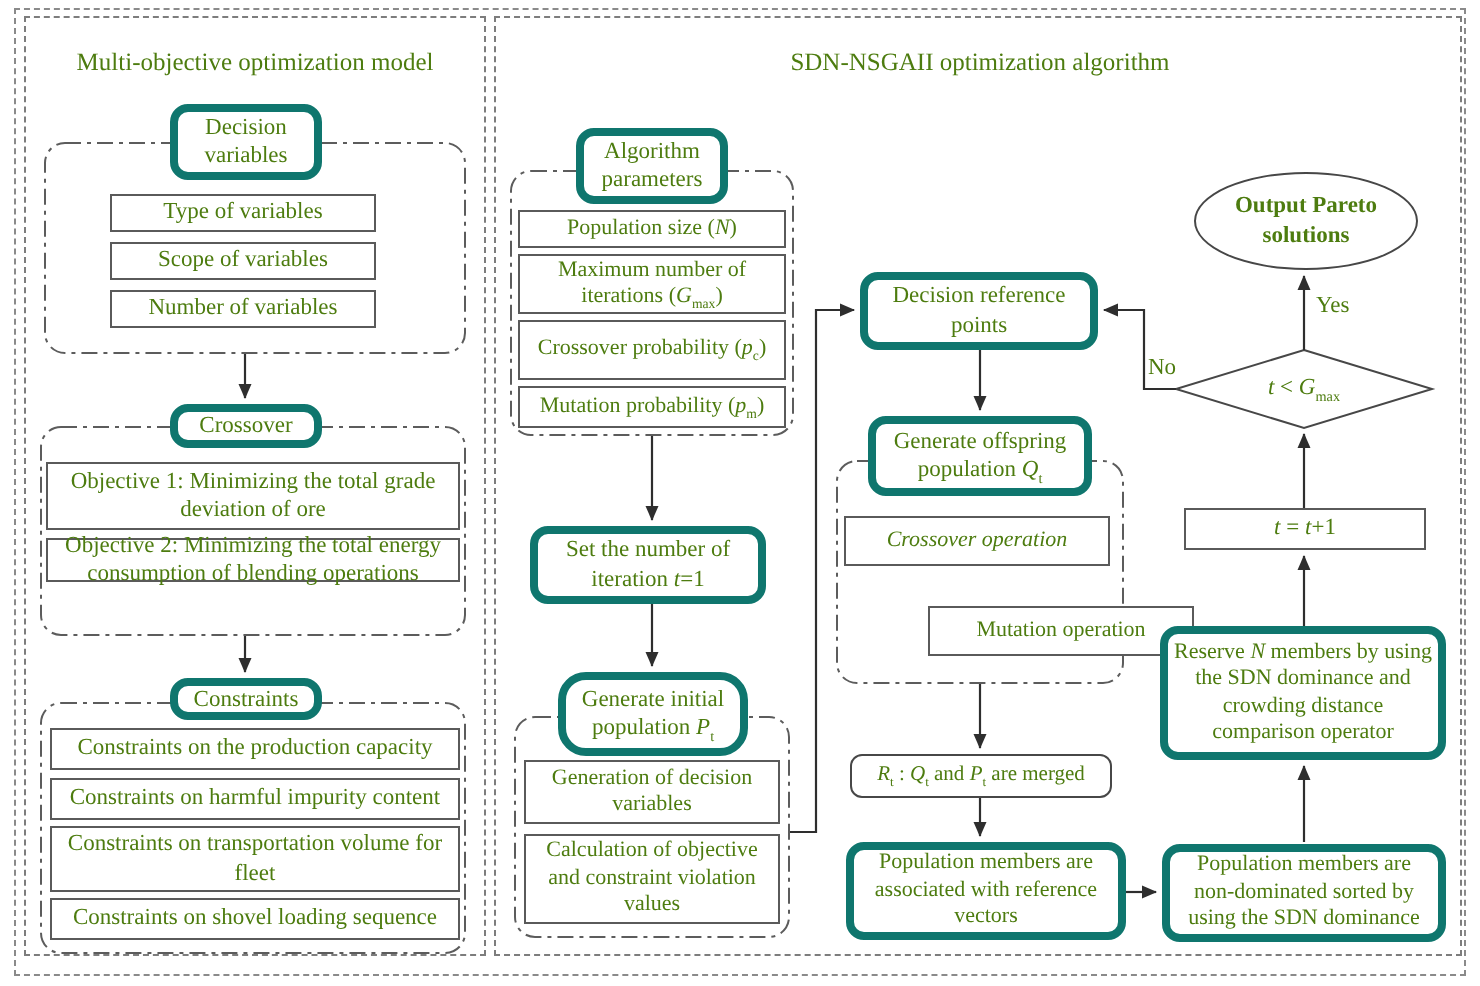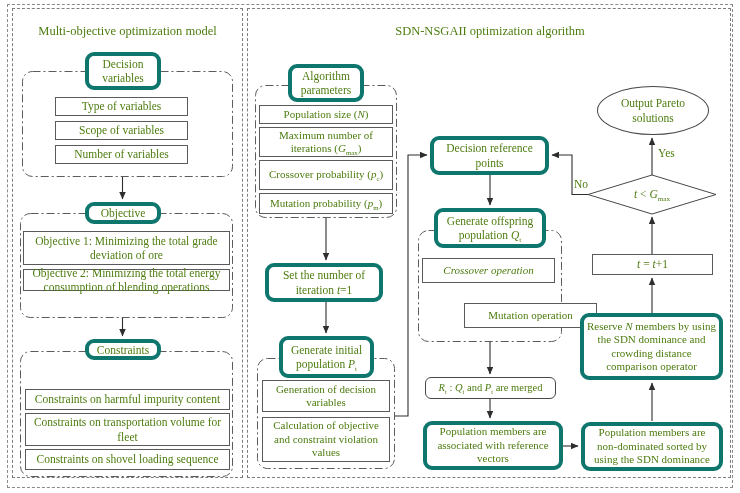--- a/index.html
+++ b/index.html
@@ -7,21 +7,21 @@
          font-family:"Liberation Serif","DejaVu Serif",serif;color:#4d7c0f;overflow:hidden;}
   .abs{position:absolute;box-sizing:border-box;}
   .panel{border:1px dashed #7d7d7d;}
   .outer{border:1px dashed #8a8a8a;}
   .ttl{font-size:12.5px;text-align:center;white-space:nowrap;}
   .box{display:flex;align-items:center;justify-content:center;text-align:center;
        background:#fff;font-size:11.5px;line-height:1.22;padding:1px 3px;z-index:3;}
   .rect{border:1px solid #5a5a5a;}
   .rbox{border:4px solid #0f766e;border-radius:9px;}
   .rbox-sm{border:1px solid #474747;border-radius:6px;}
-  .ellipse{border:1px solid #474747;border-radius:50%;}
+  .ellipse{border:1px solid #474747;border-radius:50%;font-weight:bold;}
   .sm{font-size:11px;}
   .xs{font-size:10.5px;white-space:nowrap;}
   .lbl{font-size:11.5px;z-index:4;background:transparent;}
   sub{font-size:.62em;line-height:0;}
   i{font-style:italic;}
   svg{position:absolute;left:0;top:0;z-index:2;}
   .grp{fill:none;stroke:#5c5c5c;stroke-width:1;}
   .ln{fill:none;stroke:#2e2e2e;stroke-width:1.1;}
 </style>
 </head>
@@ -65,25 +65,26 @@
     <path class="ln" d="M588 194.5 H572 V155 H552" marker-end="url(#arr)"></path>
   </svg>
 
   <div class="abs ttl" style="left:13px;top:24px;width:229px;">Multi-objective optimization model</div>
 
   <div class="abs box rbox" style="left:85px;top:52px;width:76px;height:38px;">Decision variables</div>
   <div class="abs box rect" style="left:55px;top:97px;width:133px;height:19px;">Type of variables</div>
   <div class="abs box rect" style="left:55px;top:121px;width:133px;height:19px;">Scope of variables</div>
   <div class="abs box rect" style="left:55px;top:145px;width:133px;height:19px;">Number of variables</div>
 
-  <div class="abs box rbox" style="left:85px;top:202px;width:76px;height:22px;">Objective</div>
+  <div class="abs box rbox" style="left:85px;top:202px;width:76px;height:22px;">Crossover</div>
   <div class="abs box rect" style="left:23px;top:231px;width:207px;height:34px;">Objective 1: Minimizing the total grade deviation of ore</div>
   <div class="abs box rect" style="left:23px;top:269px;width:207px;height:22px;">Objective 2: Minimizing the total energy consumption of blending operations</div>
 
   <div class="abs box rbox" style="left:85px;top:339px;width:76px;height:21px;">Constraints</div>
+  <div class="abs box rect" style="left:25px;top:364px;width:205px;height:21px;">Constraints on the production capacity</div>
   <div class="abs box rect" style="left:25px;top:389px;width:205px;height:21px;">Constraints on harmful impurity content</div>
   <div class="abs box rect" style="left:25px;top:449px;width:205px;height:21px;">Constraints on shovel loading sequence</div>
   <div class="abs box rect" style="left:25px;top:413px;width:205px;height:33px;">Constraints on transportation volume for fleet</div>
 
   <div class="abs ttl" style="left:300px;top:24px;width:380px;">SDN-NSGAII optimization algorithm</div>
 
   <div class="abs box rbox" style="left:288px;top:64px;width:76px;height:38px;">Algorithm parameters</div>
   <div class="abs box rect sm" style="left:259px;top:105px;width:134px;height:19px;">
     <span><span>Population size (</span><i>N</i><span>)</span></span>
   </div>
@@ -94,21 +95,21 @@
     <span><span>Crossover probability (</span><i>p</i><sub>c</sub><span>)</span></span>
   </div>
   <div class="abs box rect sm" style="left:259px;top:193px;width:134px;height:21px;">
     <span><span>Mutation probability (</span><i>p</i><sub>m</sub><span>)</span></span>
   </div>
 
   <div class="abs box rbox" style="left:265px;top:263px;width:118px;height:39px;">
     <span><span>Set the number of iteration </span><i>t</i><span>=1</span></span>
   </div>
 
-  <div class="abs box rbox" style="left:279px;top:336px;width:95px;height:42px;">
+  <div class="abs box rbox" style="left:279px;top:336px;width:95px;height:42px;border-radius:14px;">
     <span><span>Generate initial population </span><i>P</i><sub>t</sub></span>
   </div>
   <div class="abs box rect sm" style="left:262px;top:380px;width:128px;height:32px;">Generation of decision variables</div>
   <div class="abs box rect sm" style="left:262px;top:417px;width:128px;height:45px;">Calculation of objective and constraint violation values</div>
 
   <div class="abs box rbox" style="left:430px;top:136px;width:119px;height:39px;">Decision reference points</div>
 
   <div class="abs box rbox" style="left:434px;top:208px;width:112px;height:40px;">
     <span><span>Generate offspring population </span><i>Q</i><sub>t</sub></span>
   </div>

